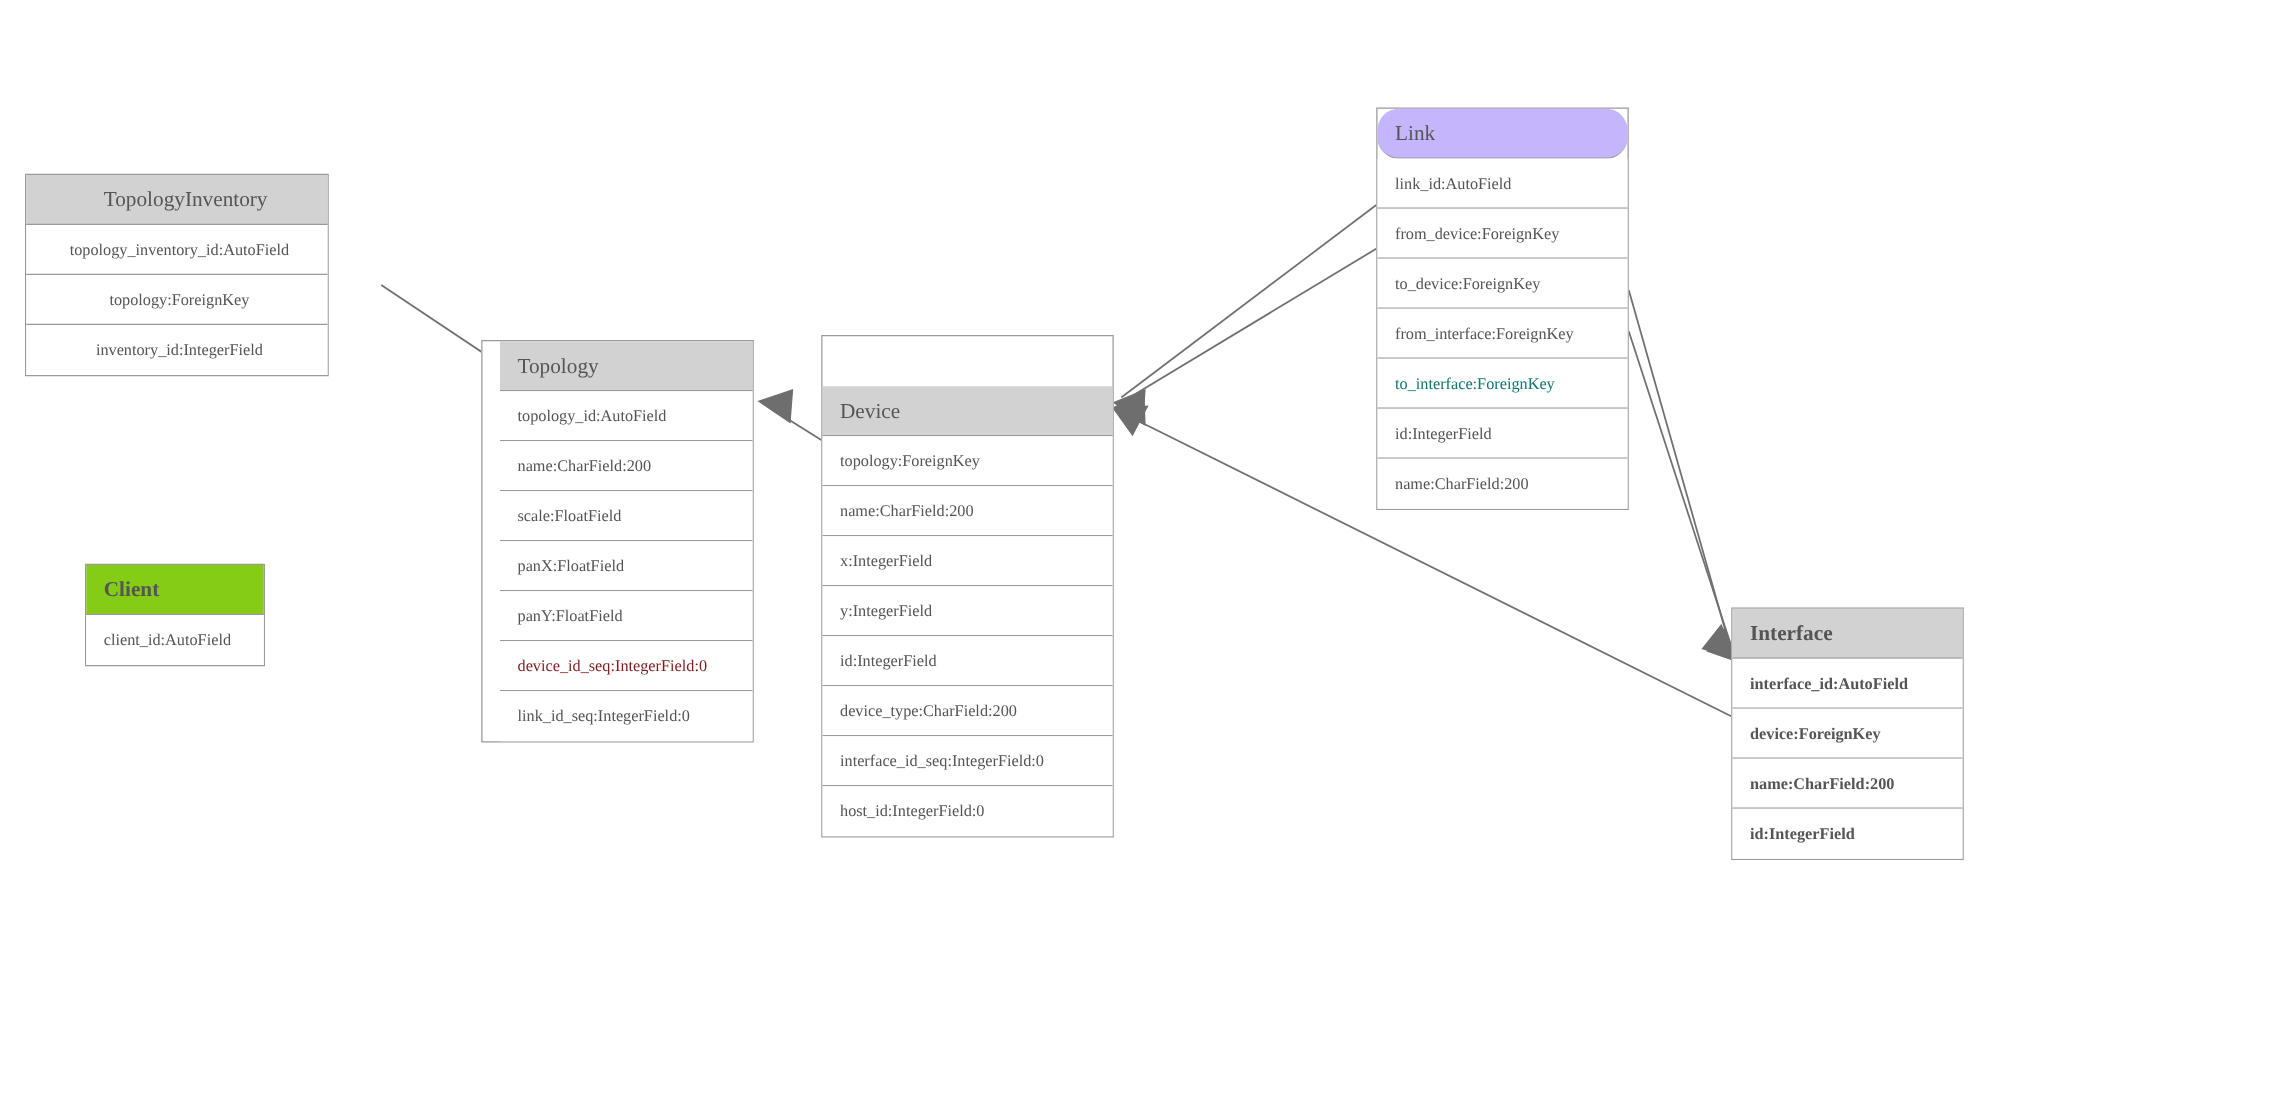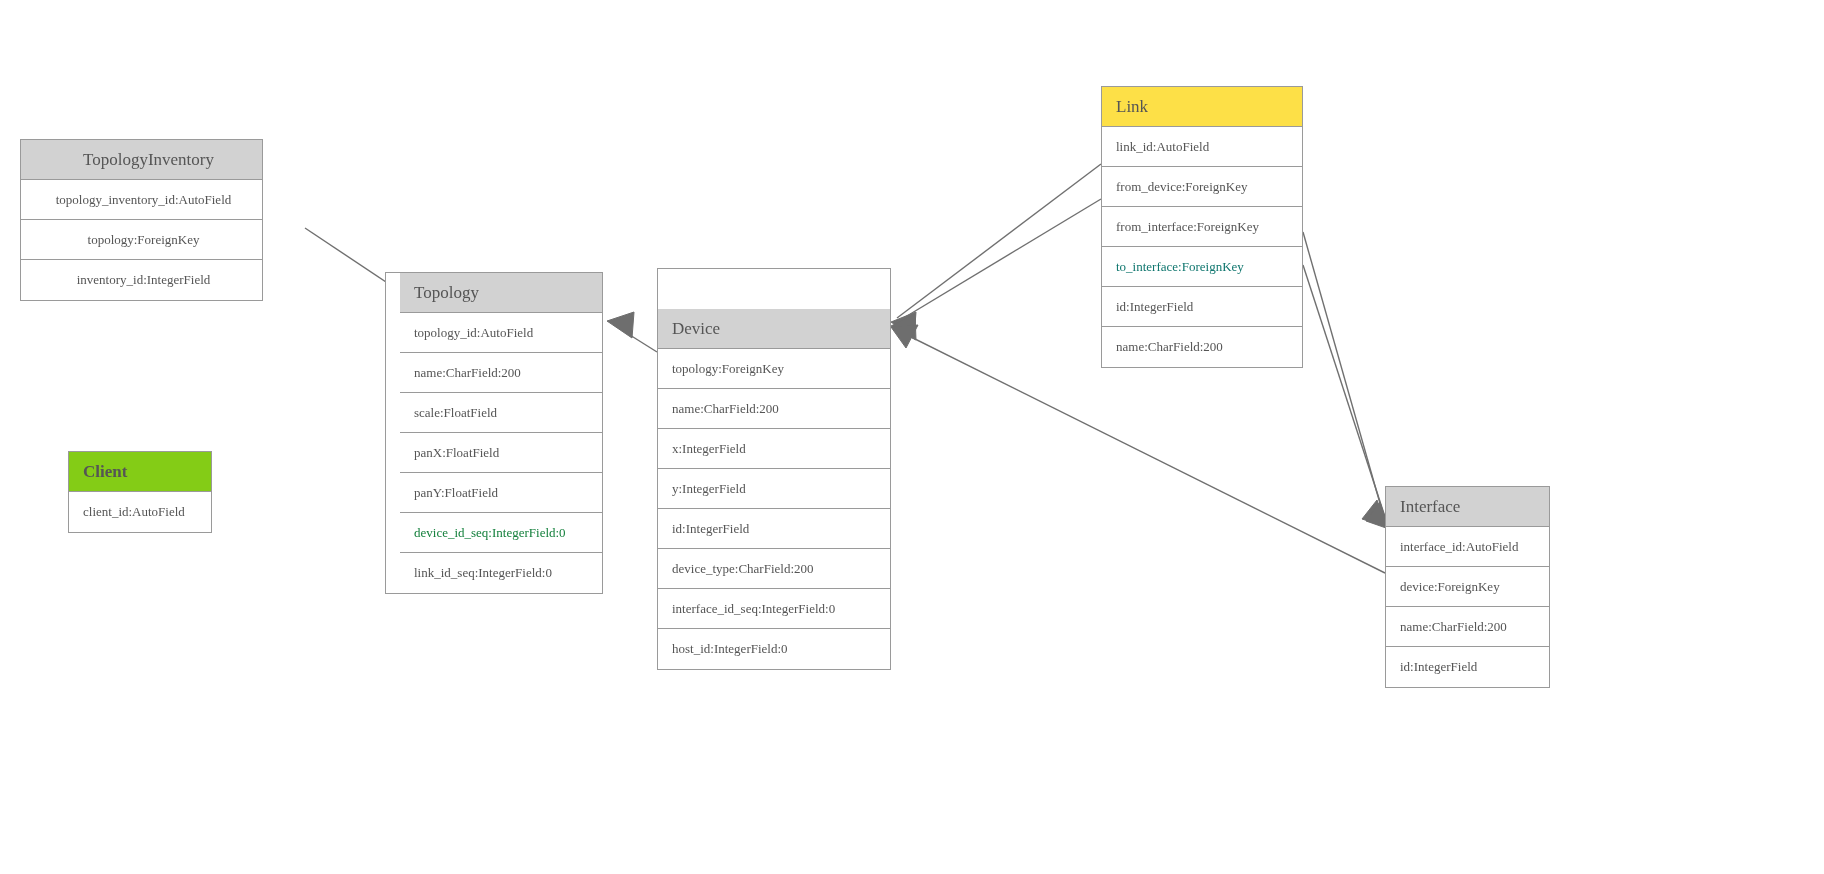--- a/index.html
+++ b/index.html
@@ -113,49 +113,50 @@
         </div>
       </div>
       <div class="entity" style="left: 385px; top: 272px; width: 218px; border-color: rgb(154, 154, 154); padding-left: 14px;">
         <div class="entity-title" style="background: rgb(210, 210, 210); color: rgb(85, 85, 85); border-bottom-color: rgb(154, 154, 154);">Topology</div>
         <div class="entity-rows">
           <div class="entity-row" style="color: rgb(85, 85, 85); border-bottom-color: rgb(154, 154, 154);">topology_id:AutoField</div>
           <div class="entity-row" style="color: rgb(85, 85, 85); border-bottom-color: rgb(154, 154, 154);">name:CharField:200</div>
           <div class="entity-row" style="color: rgb(85, 85, 85); border-bottom-color: rgb(154, 154, 154);">scale:FloatField</div>
           <div class="entity-row" style="color: rgb(85, 85, 85); border-bottom-color: rgb(154, 154, 154);">panX:FloatField</div>
           <div class="entity-row" style="color: rgb(85, 85, 85); border-bottom-color: rgb(154, 154, 154);">panY:FloatField</div>
-          <div class="entity-row" style="color: #15803d; border-bottom-color: rgb(154, 154, 154);">device_id_seq:IntegerField:0</div>
+          <div class="entity-row" style="color: #7f1d1d; border-bottom-color: rgb(154, 154, 154);">device_id_seq:IntegerField:0</div>
           <div class="entity-row" style="color: rgb(85, 85, 85); border-bottom-color: rgb(154, 154, 154);">link_id_seq:IntegerField:0</div>
         </div>
       </div>
       <div class="entity" style="left: 657px; top: 268px; width: 234px; border-color: rgb(154, 154, 154);">
         <div class="entity-title" style="background: rgb(210, 210, 210); color: rgb(85, 85, 85); border-bottom-color: rgb(154, 154, 154); margin-top: 40px;">Device</div>
         <div class="entity-rows">
           <div class="entity-row" style="color: rgb(85, 85, 85); border-bottom-color: rgb(154, 154, 154);">topology:ForeignKey</div>
           <div class="entity-row" style="color: rgb(85, 85, 85); border-bottom-color: rgb(154, 154, 154);">name:CharField:200</div>
           <div class="entity-row" style="color: rgb(85, 85, 85); border-bottom-color: rgb(154, 154, 154);">x:IntegerField</div>
           <div class="entity-row" style="color: rgb(85, 85, 85); border-bottom-color: rgb(154, 154, 154);">y:IntegerField</div>
           <div class="entity-row" style="color: rgb(85, 85, 85); border-bottom-color: rgb(154, 154, 154);">id:IntegerField</div>
           <div class="entity-row" style="color: rgb(85, 85, 85); border-bottom-color: rgb(154, 154, 154);">device_type:CharField:200</div>
           <div class="entity-row" style="color: rgb(85, 85, 85); border-bottom-color: rgb(154, 154, 154);">interface_id_seq:IntegerField:0</div>
           <div class="entity-row" style="color: rgb(85, 85, 85); border-bottom-color: rgb(154, 154, 154);">host_id:IntegerField:0</div>
         </div>
       </div>
       <div class="entity" style="left: 1101px; top: 86px; width: 202px; border-color: rgb(154, 154, 154);">
-        <div class="entity-title" style="background: #fde047; color: rgb(85, 85, 85); border-bottom-color: rgb(154, 154, 154);">Link</div>
+        <div class="entity-title" style="background: #c4b5fd; color: rgb(85, 85, 85); border-bottom-color: rgb(154, 154, 154); border-radius: 17px;">Link</div>
         <div class="entity-rows">
           <div class="entity-row" style="color: rgb(85, 85, 85); border-bottom-color: rgb(154, 154, 154);">link_id:AutoField</div>
           <div class="entity-row" style="color: rgb(85, 85, 85); border-bottom-color: rgb(154, 154, 154);">from_device:ForeignKey</div>
+          <div class="entity-row" style="color: rgb(85, 85, 85); border-bottom-color: rgb(154, 154, 154);">to_device:ForeignKey</div>
           <div class="entity-row" style="color: rgb(85, 85, 85); border-bottom-color: rgb(154, 154, 154);">from_interface:ForeignKey</div>
           <div class="entity-row" style="color: #0f766e; border-bottom-color: rgb(154, 154, 154);">to_interface:ForeignKey</div>
           <div class="entity-row" style="color: rgb(85, 85, 85); border-bottom-color: rgb(154, 154, 154);">id:IntegerField</div>
           <div class="entity-row" style="color: rgb(85, 85, 85); border-bottom-color: rgb(154, 154, 154);">name:CharField:200</div>
         </div>
       </div>
-      <div class="entity" style="left: 1385px; top: 486px; width: 165px; border-color: rgb(154, 154, 154);">
+      <div class="entity" style="left: 1385px; top: 486px; width: 186px; border-color: rgb(154, 154, 154); font-weight: bold;">
         <div class="entity-title" style="background: rgb(210, 210, 210); color: rgb(85, 85, 85); border-bottom-color: rgb(154, 154, 154);">Interface</div>
         <div class="entity-rows">
           <div class="entity-row" style="color: rgb(85, 85, 85); border-bottom-color: rgb(154, 154, 154);">interface_id:AutoField</div>
           <div class="entity-row" style="color: rgb(85, 85, 85); border-bottom-color: rgb(154, 154, 154);">device:ForeignKey</div>
           <div class="entity-row" style="color: rgb(85, 85, 85); border-bottom-color: rgb(154, 154, 154);">name:CharField:200</div>
           <div class="entity-row" style="color: rgb(85, 85, 85); border-bottom-color: rgb(154, 154, 154);">id:IntegerField</div>
         </div>
       </div>
     </div>
 

